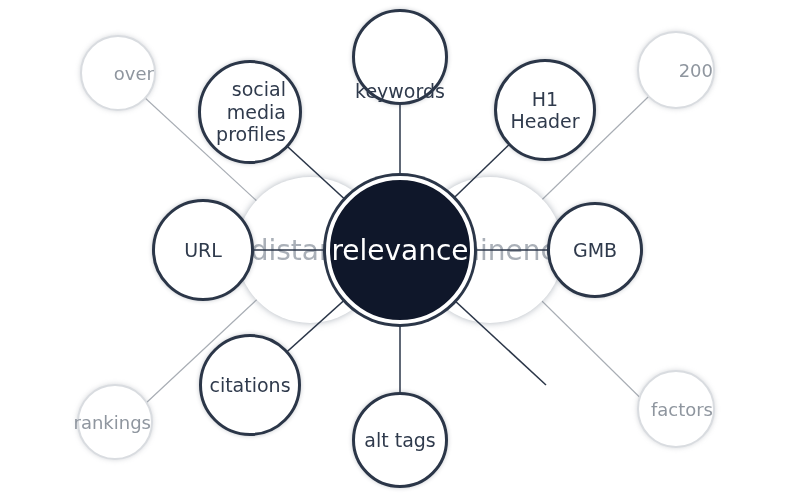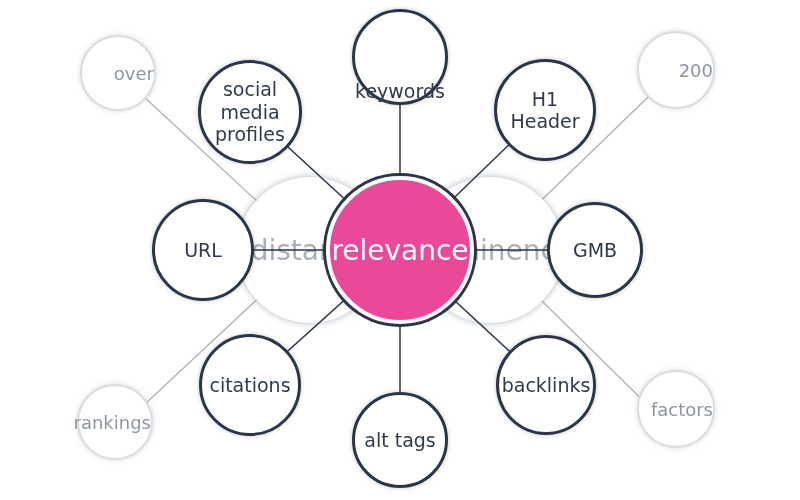--- a/index.html
+++ b/index.html
@@ -40,21 +40,21 @@
   .node.main span{display:block;line-height:1.18;}
   .node.faded{
     border:2px solid #d9dce0;
     box-shadow:0 0 5px rgba(150,156,165,.4);
     color:#8f969f;font-size:18px;
     box-sizing:border-box;
     justify-content:flex-end;
   }
   .node.center-node{
     z-index:6;
-    background:#ec4899;
+    background:#0f172a;
     border:4px solid #ffffff;
     box-shadow:0 0 0 3px #2b3648;
     box-sizing:border-box;
     color:#ffffff;font-size:28px;
   }
   .wrap-narrow{width:72px;}
 </style>
 </head>
 <body>
 
@@ -81,43 +81,40 @@
     <line x1="595" y1="250" x2="400" y2="250" stroke="#2b3648" stroke-width="1.5"></line>
     <line x1="250" y1="385" x2="400" y2="250" stroke="#2b3648" stroke-width="1.5"></line>
     <line x1="546" y1="385" x2="400" y2="250" stroke="#2b3648" stroke-width="1.5"></line>
     <line x1="400" y1="440" x2="400" y2="250" stroke="#2b3648" stroke-width="1.5"></line>
   </svg>
 
   <div class="node main" style="left:352px;top:9px;width:96px;height:96px;align-items:flex-end;">
     <span>keywords</span>
   </div>
 
-  <div class="node main" style="left:198px;top:60px;width:104px;height:104px;">
+  <div class="node main" style="left:198px;top:60px;width:104px;height:104px;text-align:right;">
     <span class="wrap-narrow">social media profiles</span>
   </div>
 
   <div class="node main" style="left:494px;top:59px;width:102px;height:102px;">
     <span>H1 Header</span>
   </div>
 
   <div class="node main" style="left:152px;top:199px;width:102px;height:102px;">
     <span>URL</span>
   </div>
 
   <div class="node main" style="left:199px;top:334px;width:102px;height:102px;">
     <span>citations</span>
   </div>
 
   <div class="node main" style="left:547px;top:202px;width:96px;height:96px;">
     <span>GMB</span>
   </div>
 
-  <div class="node main" style="left:496px;top:335px;width:100px;height:100px;">
-    <span>backlinks</span>
-  </div>
 
   <div class="node main" style="left:352px;top:392px;width:96px;height:96px;">
     <span>alt tags</span>
   </div>
 
   <div class="node faded" style="left:80px;top:35px;width:76px;height:76px;">
     <span>over</span>
   </div>
 
   <div class="node faded" style="left:637px;top:31px;width:78px;height:78px;">

